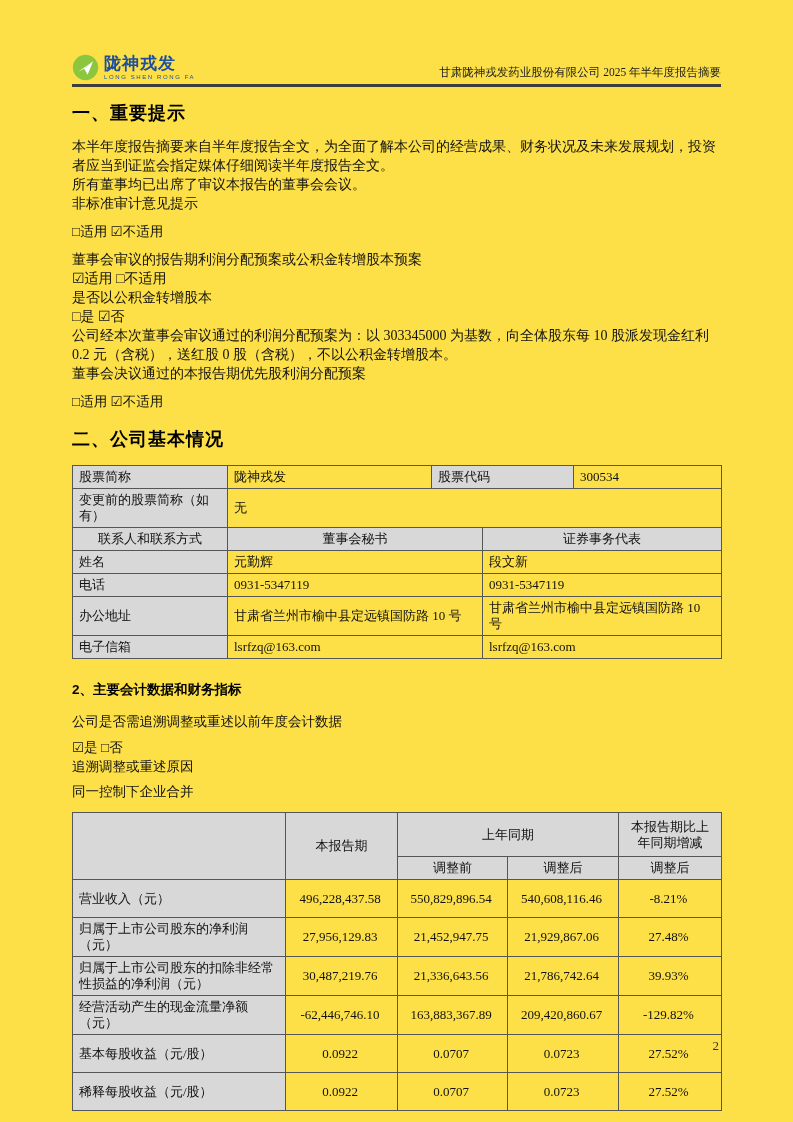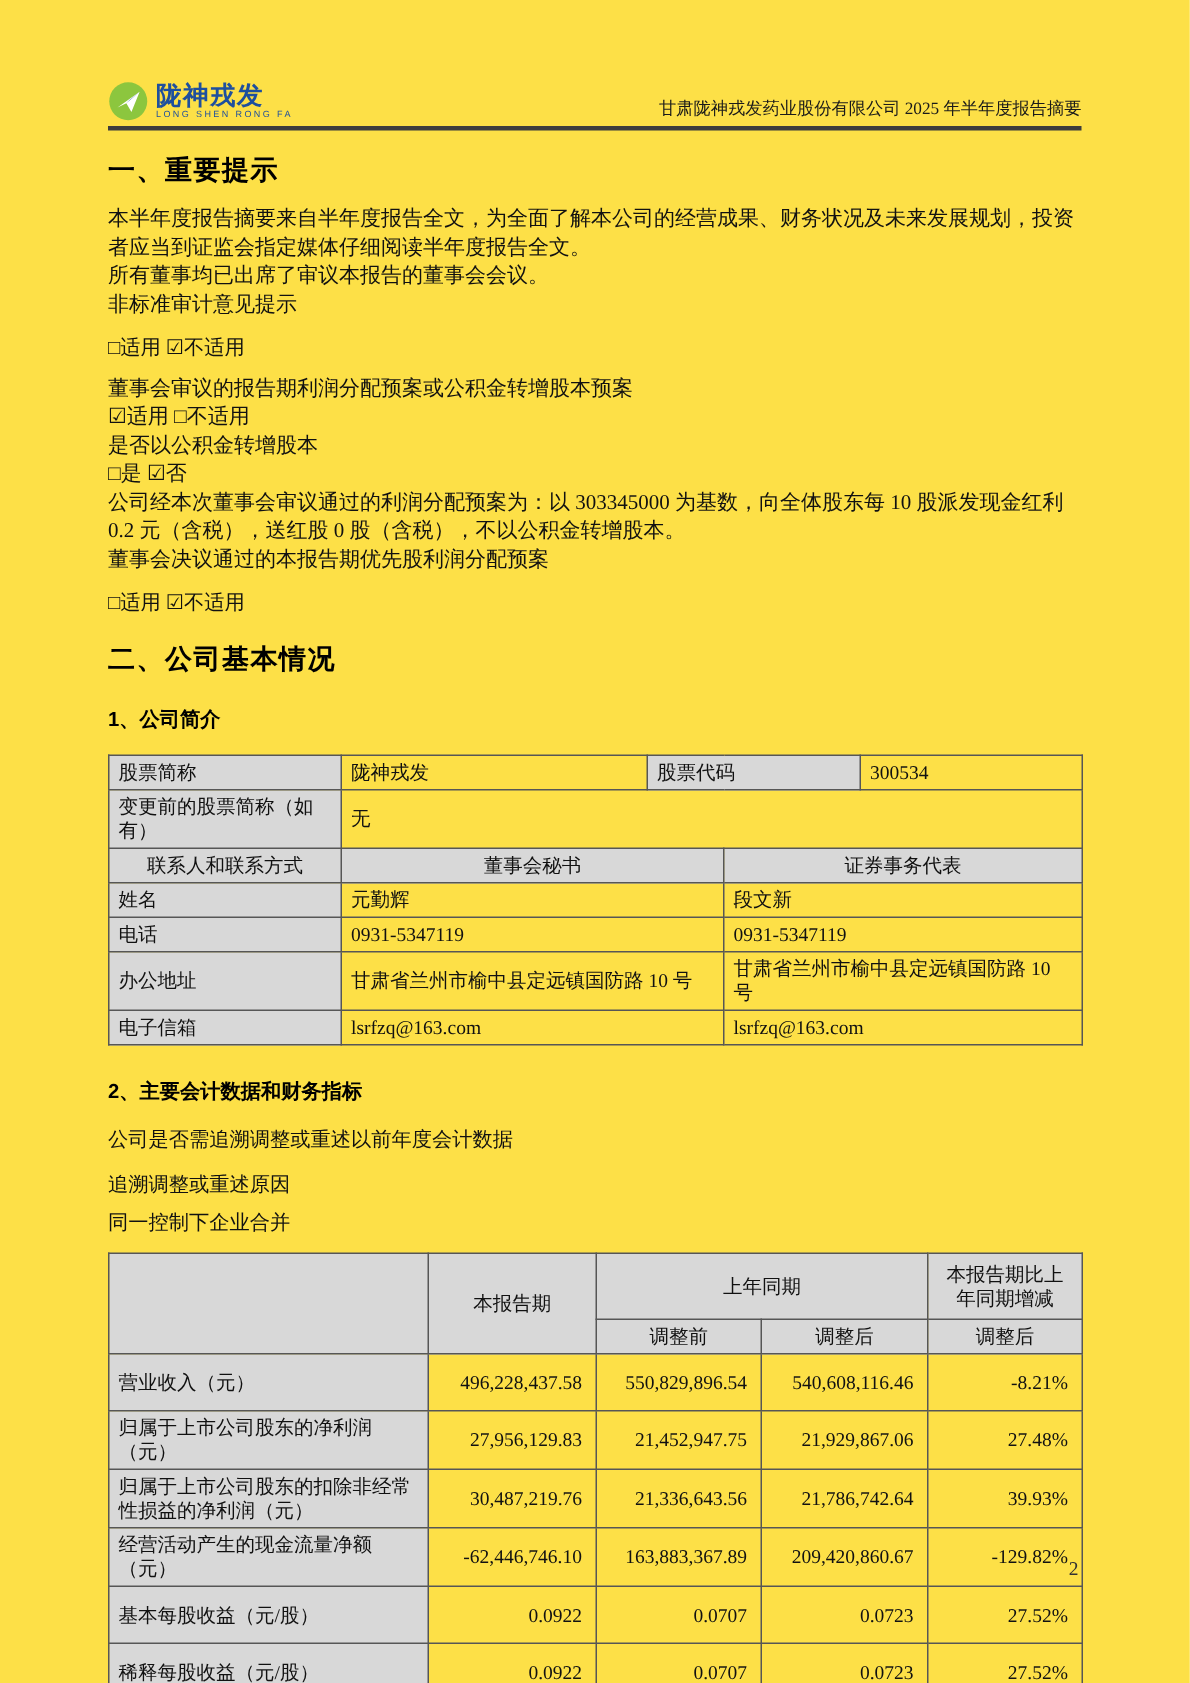--- a/index.html
+++ b/index.html
@@ -77,21 +77,21 @@
   td {
     border: 1px solid #565656;
     font-size: 13px;
     line-height: 16px;
     padding: 3px 6px;
     vertical-align: middle;
     word-break: break-all;
   }
   .gray { background: #d8d8d8; }
   .ctr  { text-align: center; }
-  .rt   { text-align: right; padding-right: 9px; }
+  .rt   { text-align: center; padding-right: 9px; }
   .company-table { margin-top: 14px; }
   .company-table td { height: 23px; }
   .fin-table { margin-top: 11px; }
   .fin-table td { height: 38px; }
   .fin-table tr.hdr1 td { height: 44px; }
   .fin-table tr.hdr2 td { height: 21px; }
   
   .footer-pagenum {
     position: absolute;
     top: 1038px;
@@ -134,21 +134,20 @@
     <div class="body-line">董事会审议的报告期利润分配预案或公积金转增股本预案</div>
     <div class="body-line">☑适用 □不适用</div>
     <div class="body-line">是否以公积金转增股本</div>
     <div class="body-line">□是 ☑否</div>
     <div class="body-line">公司经本次董事会审议通过的利润分配预案为：以 303345000 为基数，向全体股东每 10 股派发现金红利 0.2 元（含税），送红股 0 股（含税），不以公积金转增股本。</div>
     <div class="body-line">董事会决议通过的本报告期优先股利润分配预案</div>
   </div>
   <div class="check-line">□适用 ☑不适用</div>
 
   <div class="sec-heading" style="margin-top:16px">二、公司基本情况</div>
-  <div class="sub-heading">1、公司简介</div>
 
   <table class="company-table">
     <colgroup>
       <col style="width:155px">
         <col style="width:204px">
         <col style="width:51px">
         <col style="width:91px">
         <col style="width:148px">
     </colgroup>
     <tbody>
@@ -186,21 +185,22 @@
       <td class="gray">电子信箱</td>
       <td colspan="2">lsrfzq@163.com</td>
       <td colspan="2">lsrfzq@163.com</td>
     </tr>
   </tbody>
     </table>
 
   <div class="sub-heading" style="margin-top:22px">2、主要会计数据和财务指标</div>
 
   <div class="q-line">公司是否需追溯调整或重述以前年度会计数据</div>
-  <div class="q-check" style="margin-top:11px">追溯调整或重述原因</div>
+  <div class="q-check">☑是 □否</div>
+  <div class="q-check" style="margin-top:0">追溯调整或重述原因</div>
   <div class="q-check" style="margin-top:6px">同一控制下企业合并</div>
 
   <table class="fin-table">
     <colgroup>
       <col style="width:213px">
         <col style="width:112px">
         <col style="width:110px">
         <col style="width:111px">
         <col style="width:103px">
     </colgroup>

